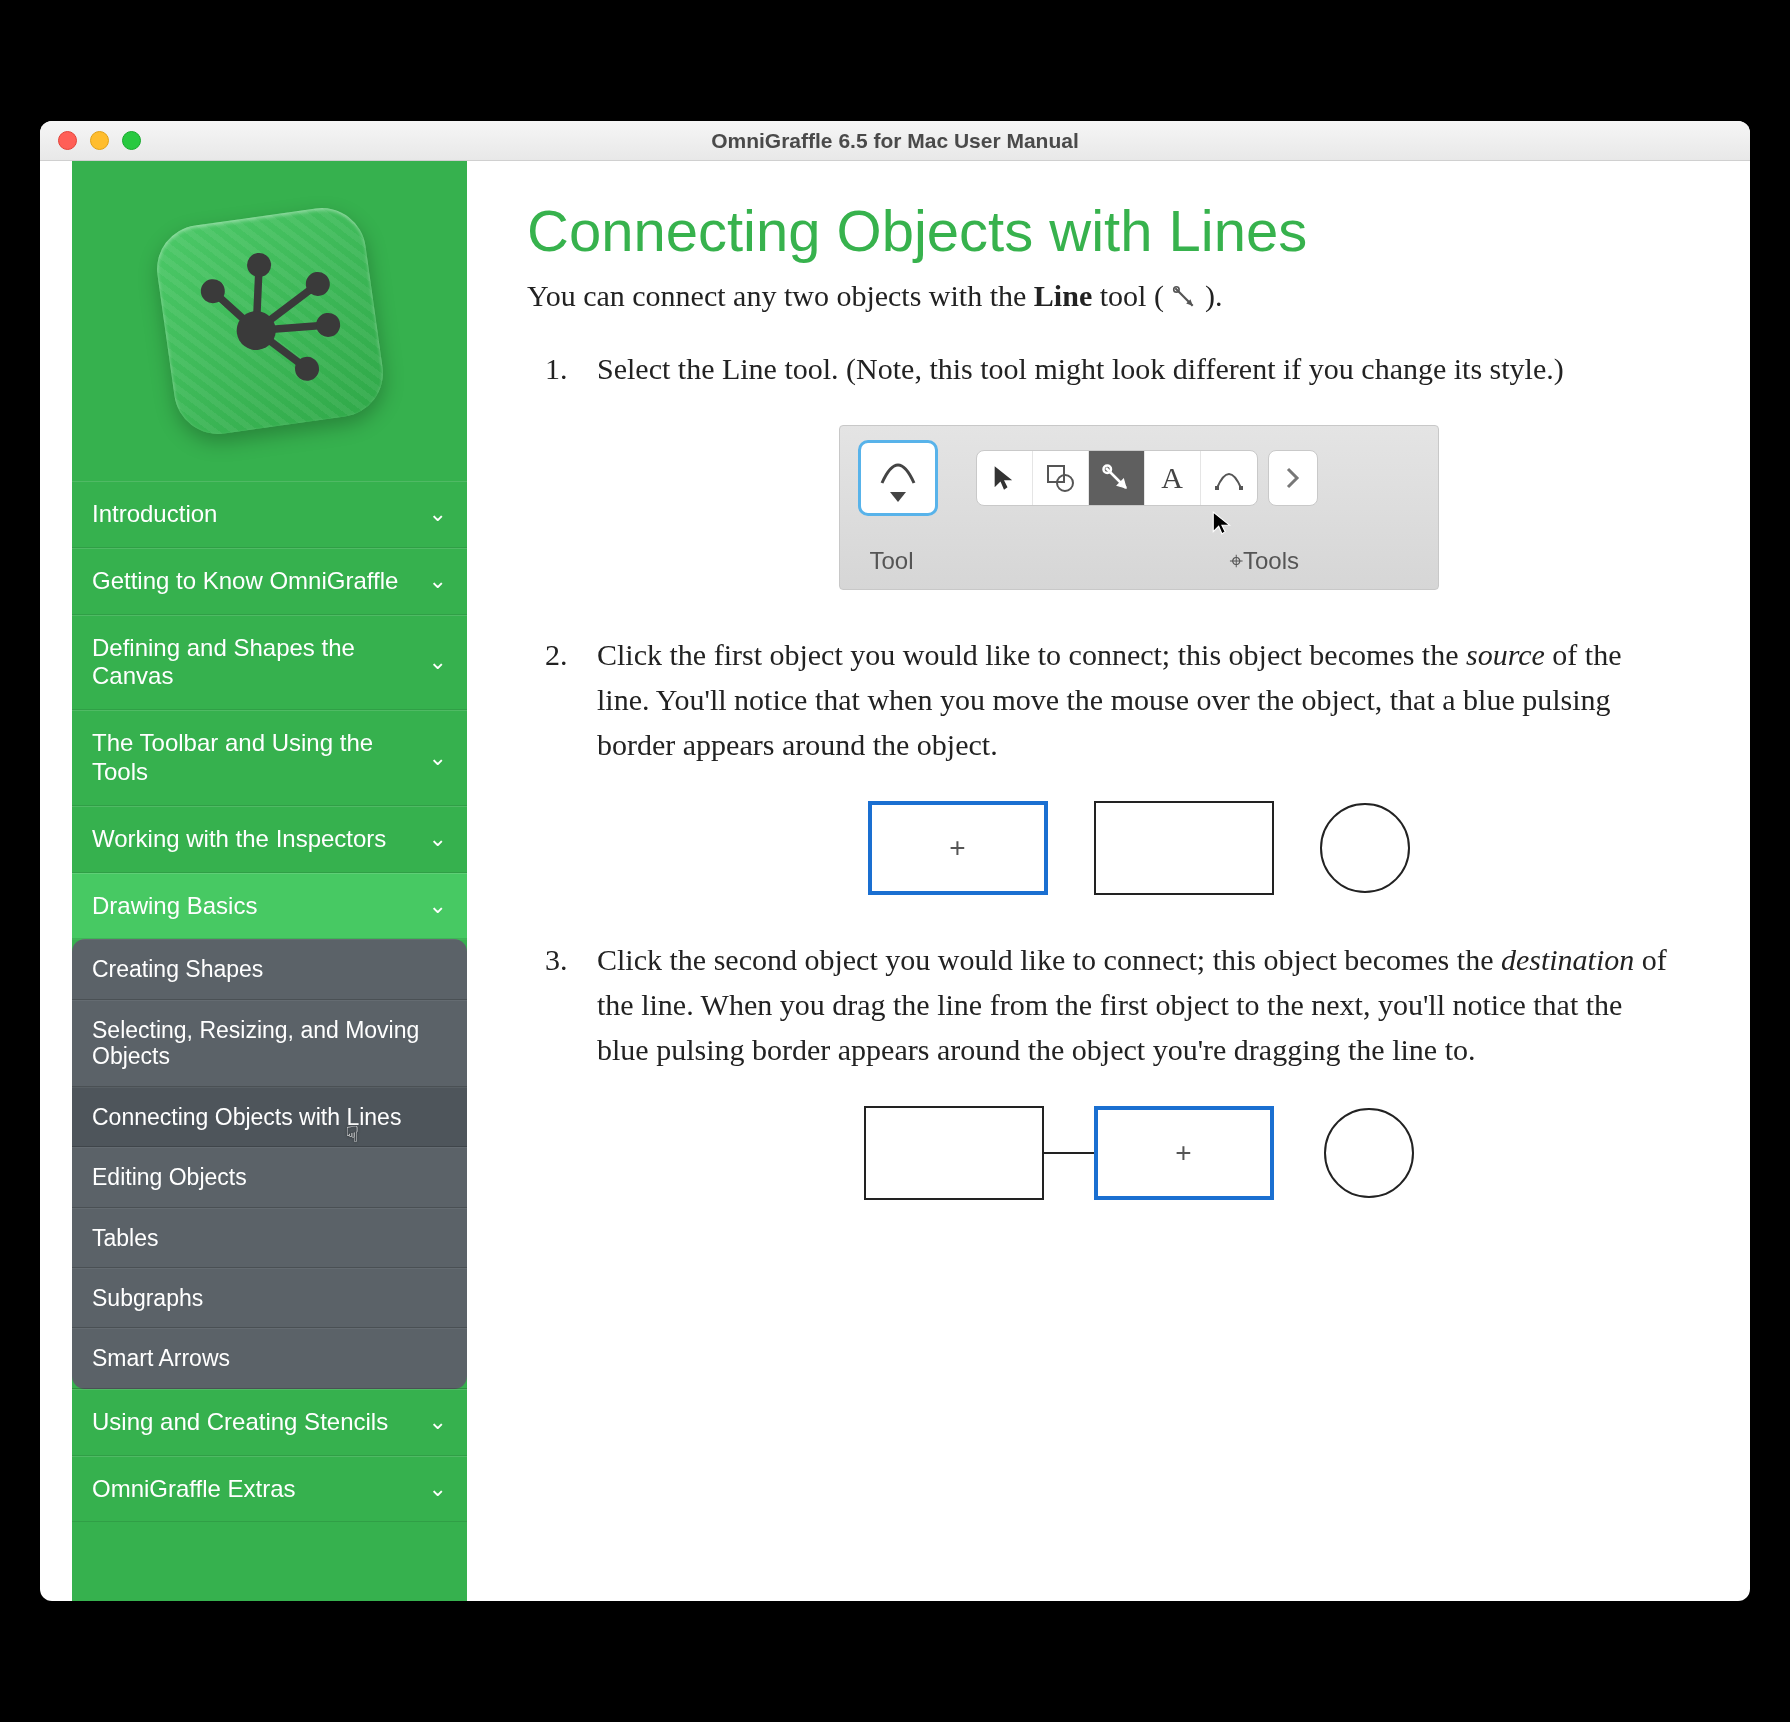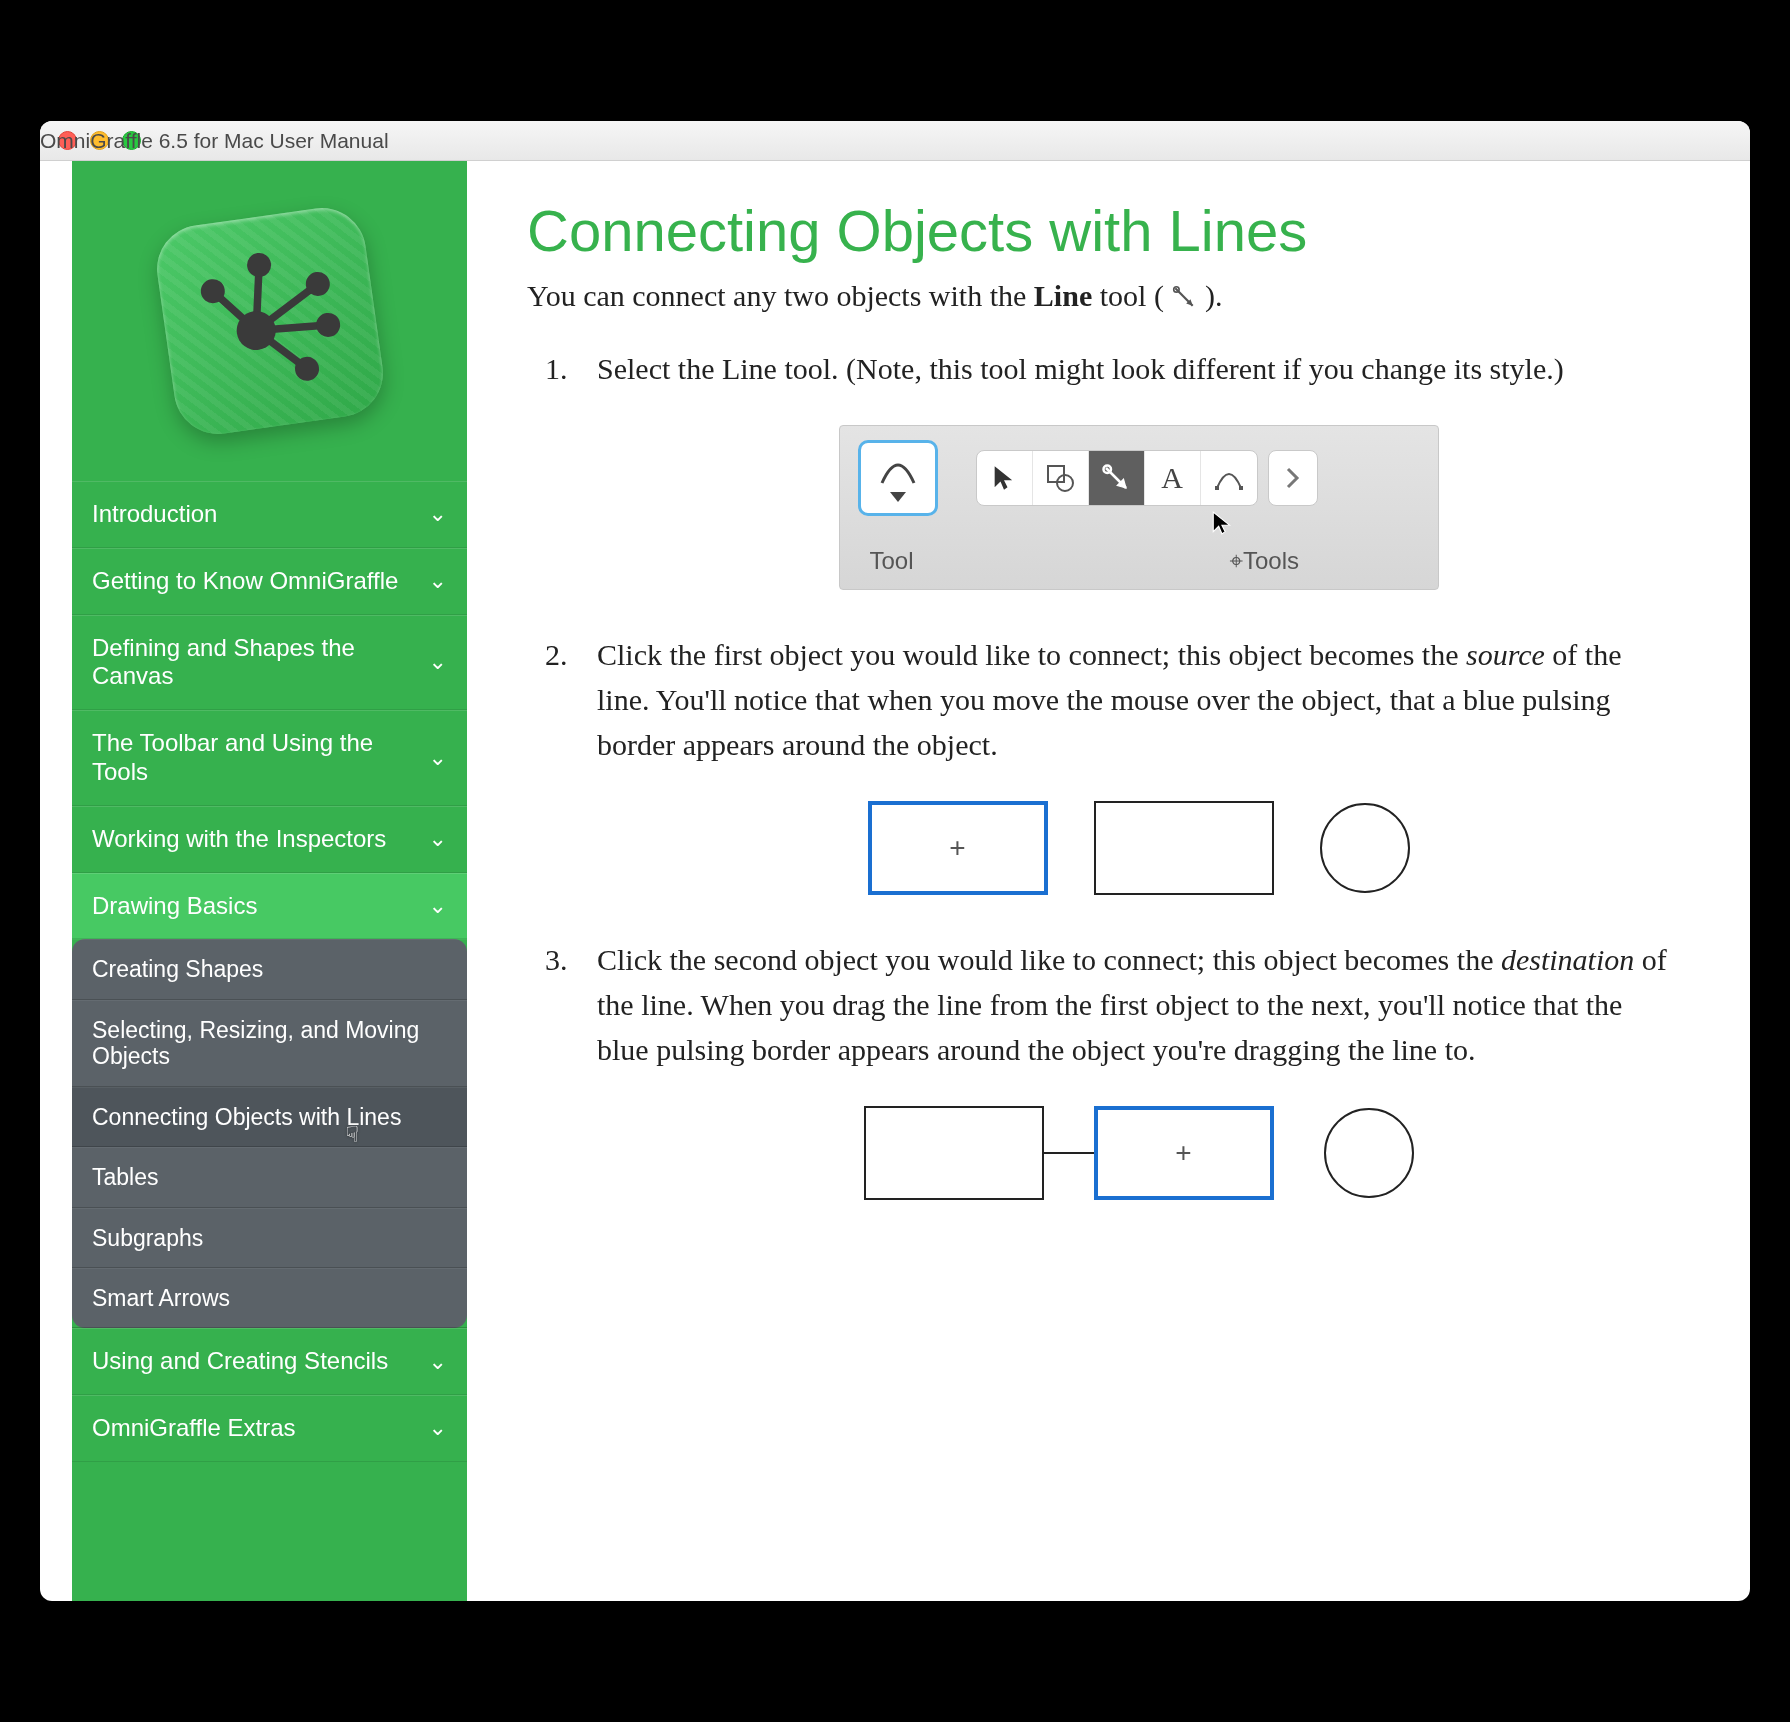--- a/index.html
+++ b/index.html
@@ -29,22 +29,22 @@
     display: flex;
     align-items: center;
     position: relative;
   }
   .traffic { display: flex; gap: 13px; padding-left: 18px; }
   .tl { width: 19px; height: 19px; border-radius: 50%; }
   .tl.red { background: #ff5f57; border: 1px solid #e24238; }
   .tl.yellow { background: #ffbd2e; border: 1px solid #e1a116; }
   .tl.green { background: #28c940; border: 1px solid #17a92c; }
   .titlebar-title {
-    position: absolute; left: 0; right: 0; 
-    font-size: 21px; color: #4a4a4a; font-weight: 400;
+    position: absolute; left: 0; right: 0; text-align: center;
+    font-size: 21px; color: #4a4a4a; font-weight: 700;
     pointer-events: none;
   }
   .body { flex: 1; display: flex; min-height: 0; }
   .sidebar {
     width: 395px;
     background: #36b14e;
     display: flex; flex-direction: column;
     overflow: hidden;
     margin-left: 32px;
   }
@@ -219,20 +219,23 @@
             <span>Creating Shapes</span>
           </div>
           <div class="sub-item">
             <span>Selecting, Resizing, and Moving Objects</span>
           </div>
           <div class="sub-item current">
             <span>Connecting Objects with Lines</span>
             <span class="cursor-hand">☟</span>
           </div>
           <div class="sub-item">
+            <span>Editing Objects</span>
+          </div>
+          <div class="sub-item">
             <span>Tables</span>
           </div>
           <div class="sub-item">
             <span>Subgraphs</span>
           </div>
           <div class="sub-item">
             <span>Smart Arrows</span>
           </div>
         </div>
 

